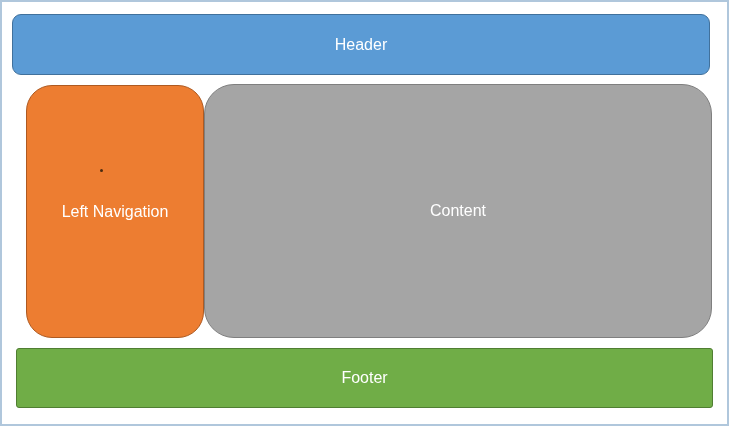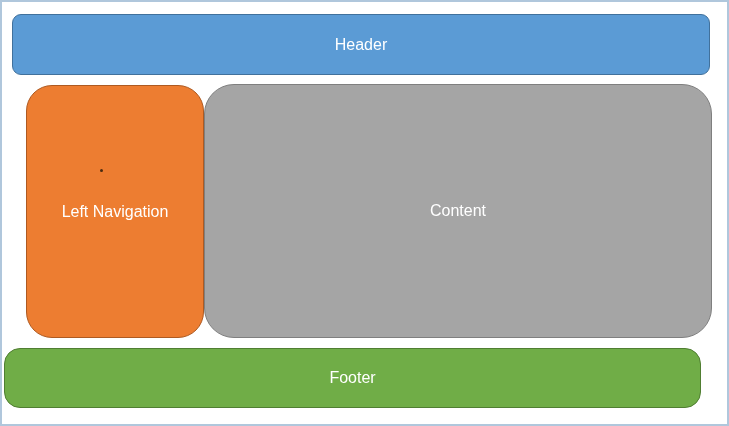--- a/index.html
+++ b/index.html
@@ -47,23 +47,23 @@
     border-color: var(--nav-stroke, #AE5A21);
   }
   .block.content {
     left: 202px; top: 82px;
     width: 508px; height: 254px;
     border-radius: 30px;
     background: var(--content-fill, #A5A5A5);
     border-color: var(--content-stroke, #7F7F7F);
   }
   .block.footer {
-    left: 2px; top: 346px;
+    left: 14px; top: 346px;
     width: 697px; height: 60px;
-    border-radius: 16px;
+    border-radius: 3px;
     background: var(--footer-fill, #70AD47);
     border-color: var(--footer-stroke, #507E32);
     text-align: center;
   }
   .dot {
     position: absolute;
     left: 73px; top: 83px;
     width: 3px; height: 3px;
     border-radius: 50%;
     background: var(--dot, #4A2B10);

